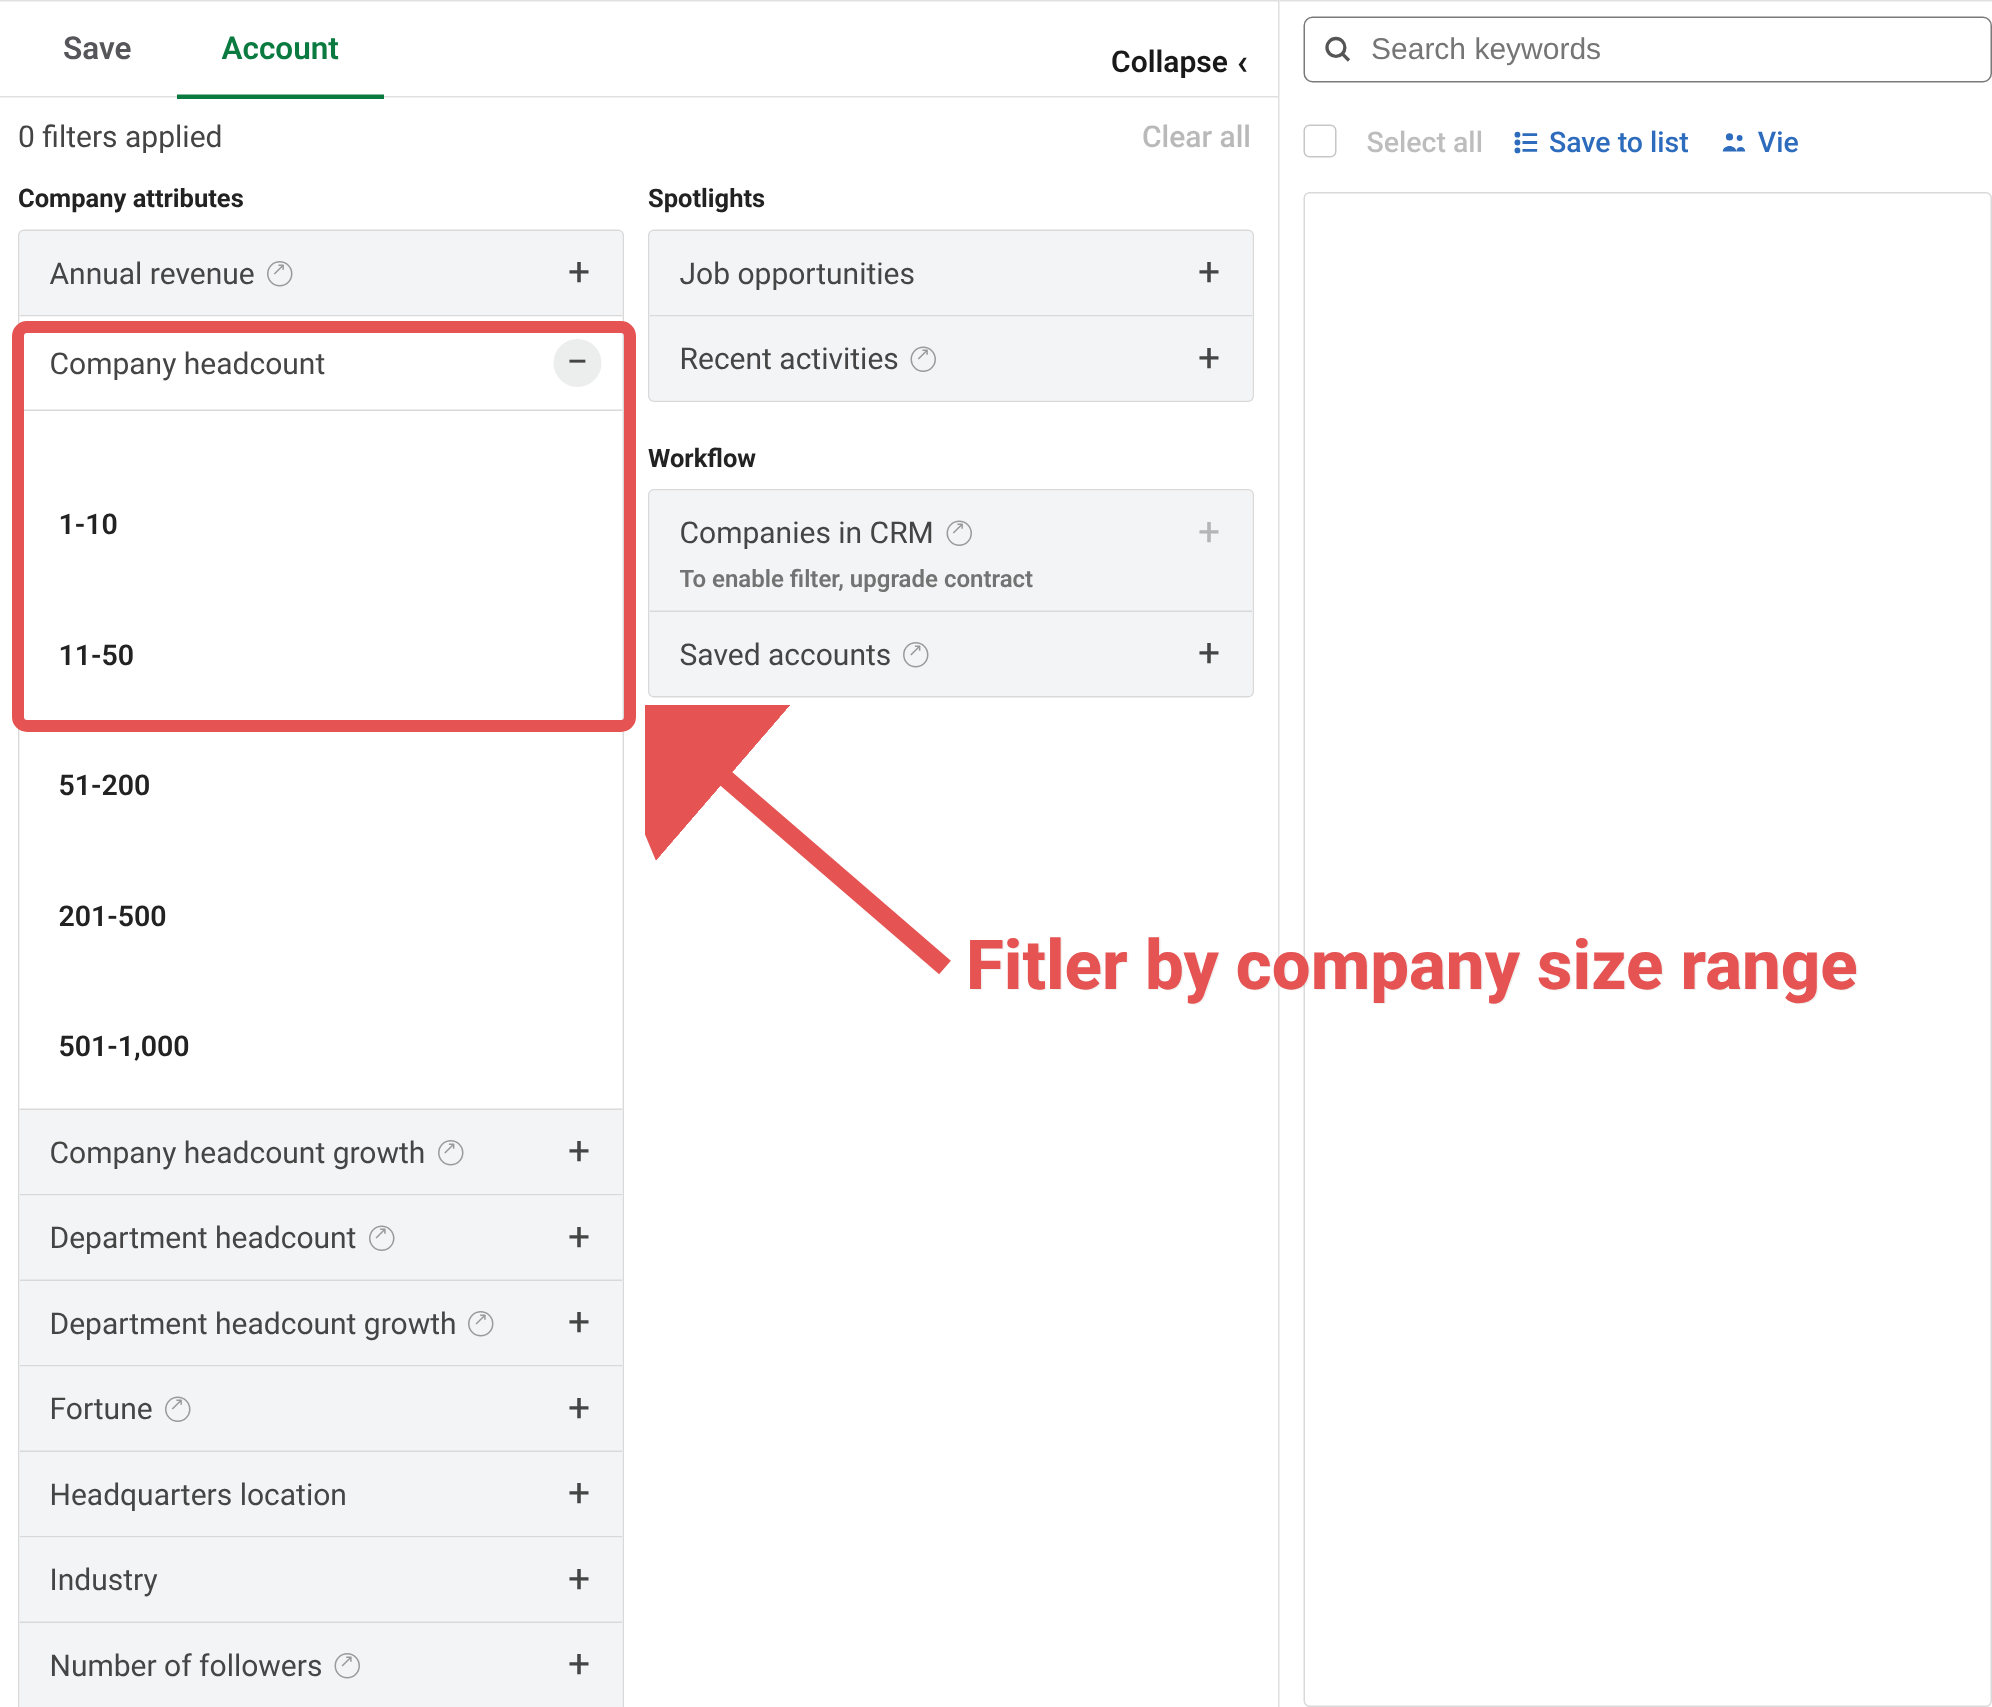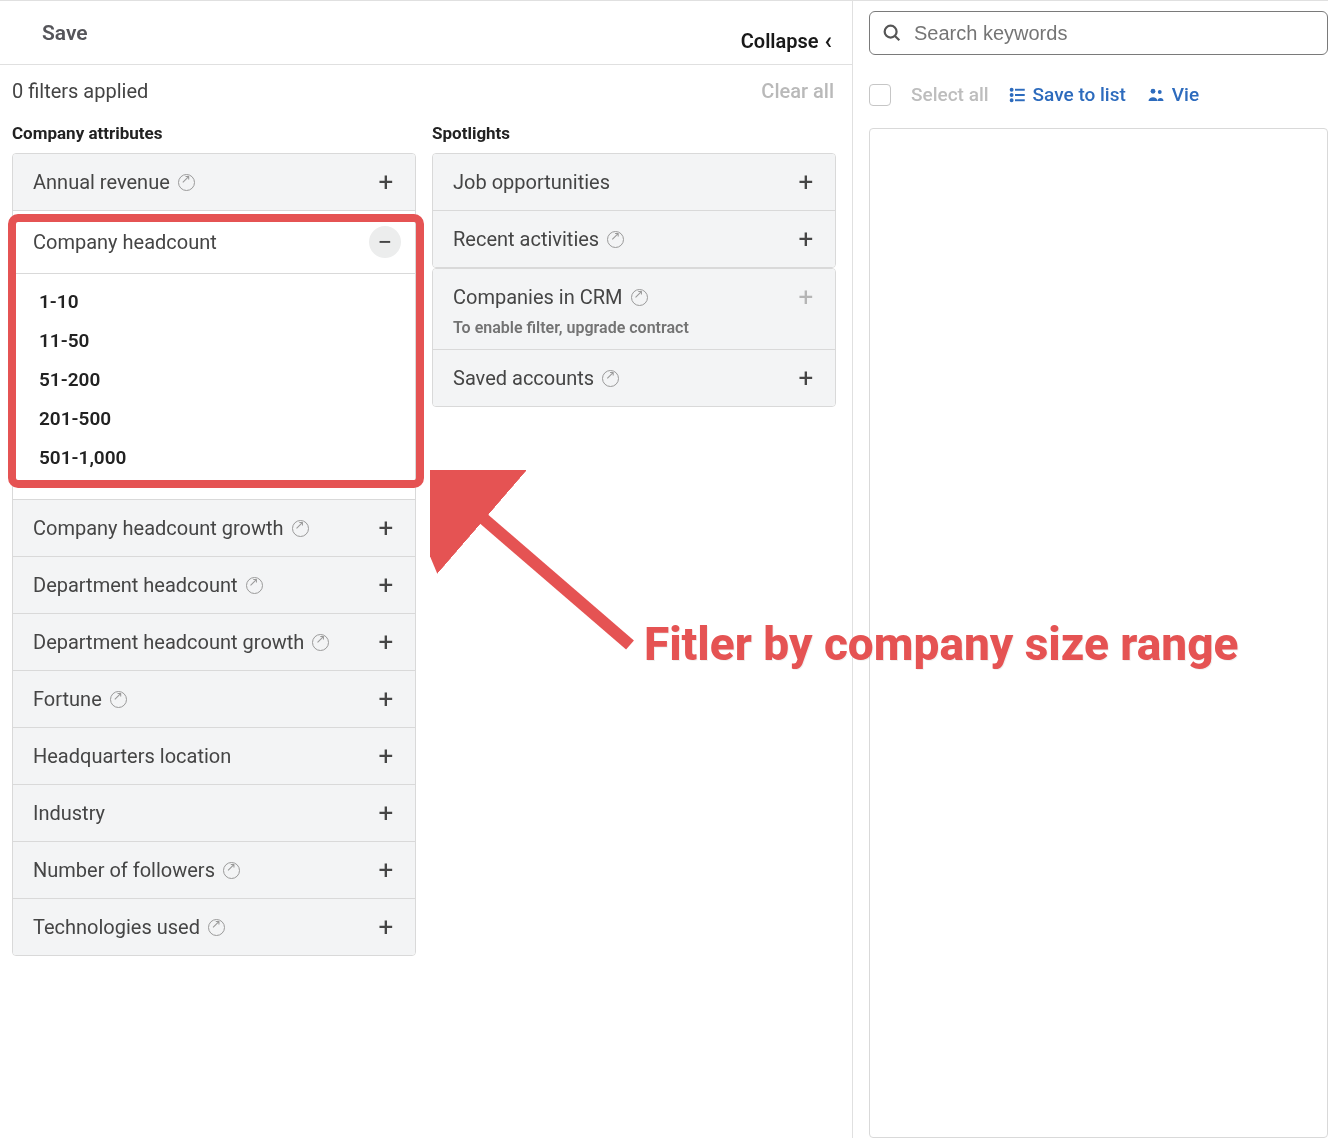--- a/index.html
+++ b/index.html
@@ -164,20 +164,21 @@
     background: #fff;
     padding: 8px 0 22px 0;
     border-bottom: 1px solid #d9d9d9;
   }
   .option-item {
     padding: 8px 26px;
     font-size: 19px;
     font-weight: 600;
     color: #222;
     cursor: pointer;
+    margin-top: 48px;
   }
   .filter-subtext {
     font-size: 16px;
     font-weight: 600;
     color: #737373;
     margin-top: 8px;
   }
   .disabled .plus-icon { color: #b5b5b5; }
   
   .search-wrap {
@@ -197,21 +198,21 @@
     position: relative;
   }
   .search-box .search-svg {
     position: absolute;
     left: 12px; top: 50%;
     transform: translateY(-50%);
     color: #555;
   }
   .rp-toolbar {
     display: flex;
-    align-items: flex-end;
+    align-items: flex-start;
     gap: 20px;
     padding: 16px 0 22px 16px;
     color: #bdbdbd;
     font-size: 19px;
     font-weight: 500;
   }
   .rp-checkbox {
     width: 22px; height: 22px;
     border: 1.6px solid #c6c6c6;
     border-radius: 4px;
@@ -253,20 +254,21 @@
     pointer-events: none;
   }
 </style>
 </head>
 <body>
 
 <div class="main-layout">
   <div class="left-panel">
     <div class="tab-row">
       <div class="tab">Save</div>
+      <div class="tab active">Account</div>
       <div class="tab-row-spacer"></div>
       <div class="collapse-btn">
         <span>Collapse</span>
         <span class="chev">‹</span>
       </div>
     </div>
 
     <div class="filters-summary">
       <span class="filters-applied-text">0 filters applied</span>
       <div class="filters-summary-spacer"></div>
@@ -382,20 +384,21 @@
           <div class="filter-row">
             <span class="filter-label">
               <span>Recent activities</span>
               <span class="link-out-icon"></span>
             </span>
             <div class="filter-spacer"></div>
             <span class="plus-icon">+</span>
           </div>
         </div>
 
+        <div class="col-heading" style="margin-top:28px;">Workflow</div>
         <div class="filter-group">
           <div class="filter-row disabled" style="display:block; padding-bottom:12px;">
             <div style="display:flex; align-items:center;">
               <span class="filter-label">
                 <span>Companies in CRM</span>
                 <span class="link-out-icon"></span>
               </span>
               <div class="filter-spacer"></div>
               <span class="plus-icon">+</span>
             </div>

